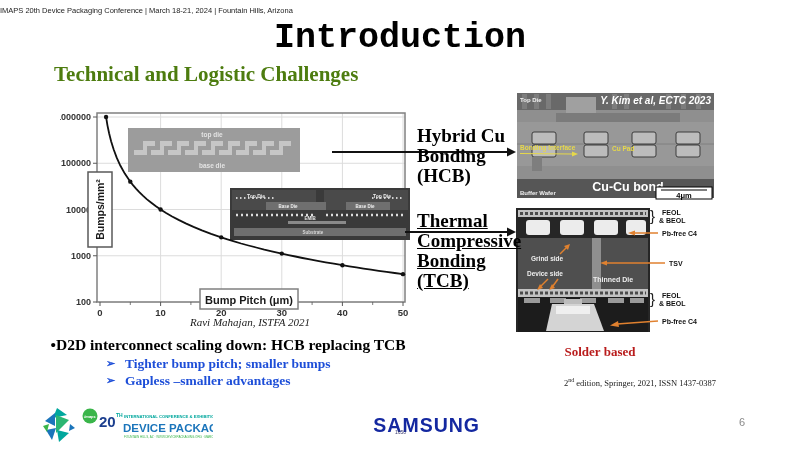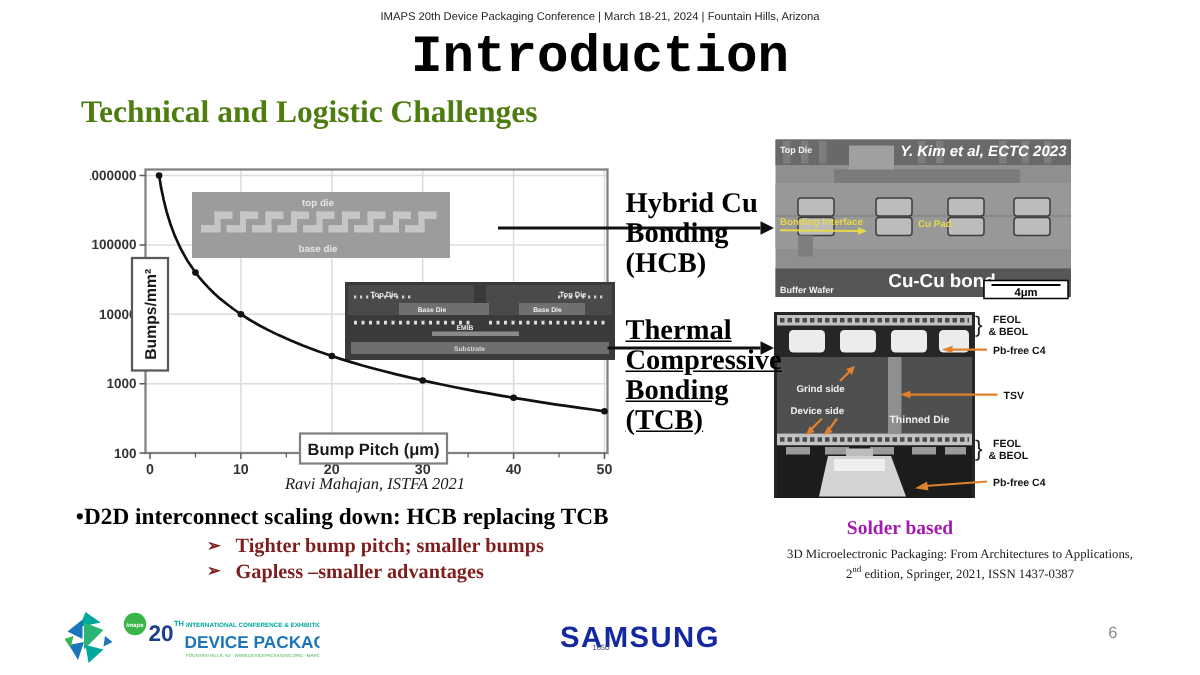--- a/index.html
+++ b/index.html
@@ -1,41 +1,41 @@
 <!DOCTYPE html>
 <html><head>
 <meta charset="utf-8">
 <style>
   html,body{margin:0;padding:0;}
   body{width:800px;height:450px;position:relative;background:#ffffff;overflow:hidden;
        font-family:"Liberation Sans",sans-serif;}
   .abs{position:absolute;}
-  #slide-header{top:6px;left:0;width:800px;text-align:center;font-size:7.5px;color:#222;}
+  #slide-header{top:6px;left:0;width:800px;text-align:left;font-size:7.5px;color:#222;}
   #slide-title{top:18px;left:0;width:800px;text-align:center;
     font-family:Liberation Mono, monospace;font-weight:bold;font-size:35px;color:#000;}
   #slide-subtitle{top:62px;left:54px;font-family:"Liberation Serif",serif;
     font-weight:bold;font-size:21px;color:#4d7c0f;}
   #chart-svg{left:60px;top:103px;z-index:1;}
   #arrows-svg{left:0;top:0;z-index:2;pointer-events:none;}
   .callout{font-family:"Liberation Serif",serif;font-weight:bold;font-size:19px;
     line-height:20px;color:#000;white-space:pre-line;z-index:3;}
   #callout-hcb{left:417px;top:126px;width:100px;}
   #callout-tcb{left:417px;top:211px;width:100px;text-decoration:underline;}
   #hcb-fig{left:516px;top:91px;z-index:2;}
   #tcb-fig{left:516px;top:203px;z-index:2;}
   #solder-caption{left:540px;top:344px;width:120px;text-align:center;
-    font-family:"Liberation Serif",serif;font-weight:bold;font-size:13px;color:#a21caf;}
+    font-family:"Liberation Serif",serif;font-weight:bold;font-size:13px;color:#b91c1c;}
   #citation{left:480px;top:364px;width:320px;text-align:center;
     font-family:"Liberation Serif",serif;font-size:8.5px;line-height:11px;color:#1a1a1a;}
   #citation sup{font-size:6px;}
   #bullet-main{left:30px;top:336px;font-family:"Liberation Serif",serif;
     font-weight:bold;font-size:15.5px;color:#000;text-align:right;}
   #bullet-main .glyph{display:inline-block;width:26px;}
   .sub-bullet{left:106px;font-family:"Liberation Serif",serif;font-weight:bold;
-    font-size:13.5px;color:#7f1d1d;margin-left:32px;}
+    font-size:13.5px;color:#1d4ed8;}
   .sub-bullet .glyph{display:inline-block;width:19px;font-size:11px;vertical-align:1px;}
   #sub-bullet-0{top:356px;}
   #sub-bullet-1{top:373px;}
   #imaps-logo{left:43px;top:406px;}
   #samsung-wordmark{left:340px;top:414px;width:140px;text-align:center;
     font-weight:bold;font-size:19.5px;letter-spacing:1px;}
   #samsung-note{left:395px;top:429px;font-size:5px;color:#3a3a6e;}
   #page-number{left:725px;top:416px;width:20px;text-align:right;font-size:11px;color:#8a8a8a;}
   svg text{font-family:"Liberation Sans",sans-serif;}
   .serif-it{font-family:"Liberation Serif",serif;font-style:italic;}
@@ -266,21 +266,21 @@
   <text x="134" y="101" font-size="15" fill="#222222">}</text>
   <text x="146" y="95" font-size="7" font-weight="bold" fill="#111111">FEOL</text>
   <text x="143" y="103" font-size="7" font-weight="bold" fill="#111111">&amp; BEOL</text>
   <line x1="142" y1="118" x2="101" y2="121" stroke="#e0812f" stroke-width="1.5"></line>
   <polygon points="102,118 94,122.5 103,124" fill="#e0812f"></polygon>
   <text x="146" y="121" font-size="7" font-weight="bold" fill="#111111">Pb-free C4</text>
 </svg>
 
 <div class="abs" id="solder-caption">Solder based</div>
 <div class="abs" id="citation">
-  <span>3D Microelectronic Packaging: From Architectures to Applications,</span><br>
+  <br>
   <span><span>2</span><sup>nd</sup><span> edition, Springer, 2021, ISSN 1437-0387</span></span>
 </div>
 
 <div class="abs" id="bullet-main">
   <span class="glyph">•</span><span>D2D interconnect scaling down: HCB replacing TCB</span>
 </div>
 <div class="abs sub-bullet" id="sub-bullet-0">
   <span class="glyph">➢</span><span>Tighter bump pitch; smaller bumps</span>
 </div>
 <div class="abs sub-bullet" id="sub-bullet-1">

